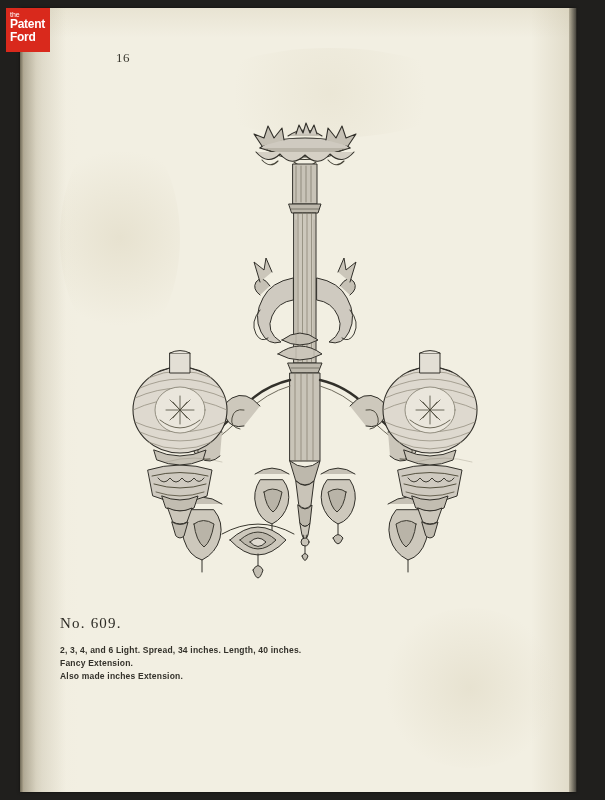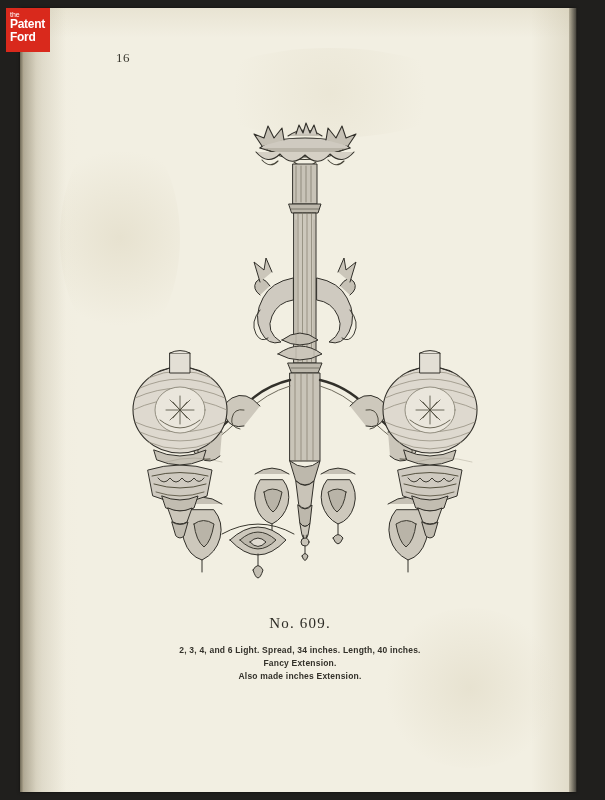--- a/index.html
+++ b/index.html
@@ -133,21 +133,21 @@
     height: 500px;
   }
   .plate svg { display: block; }
 
   
   .caption {
     position: absolute;
     left: 60px;
     top: 615px;
     width: 480px;
-    text-align: center;
+    text-align: left;
     color: #2d2b25;
   }
   .cap-model {
     font-family: "Liberation Serif", serif;
     font-size: 15px;
     letter-spacing: 1.2px;
     margin-bottom: 12px;
   }
   .cap-line {
     font-family: "Liberation Sans", sans-serif;

